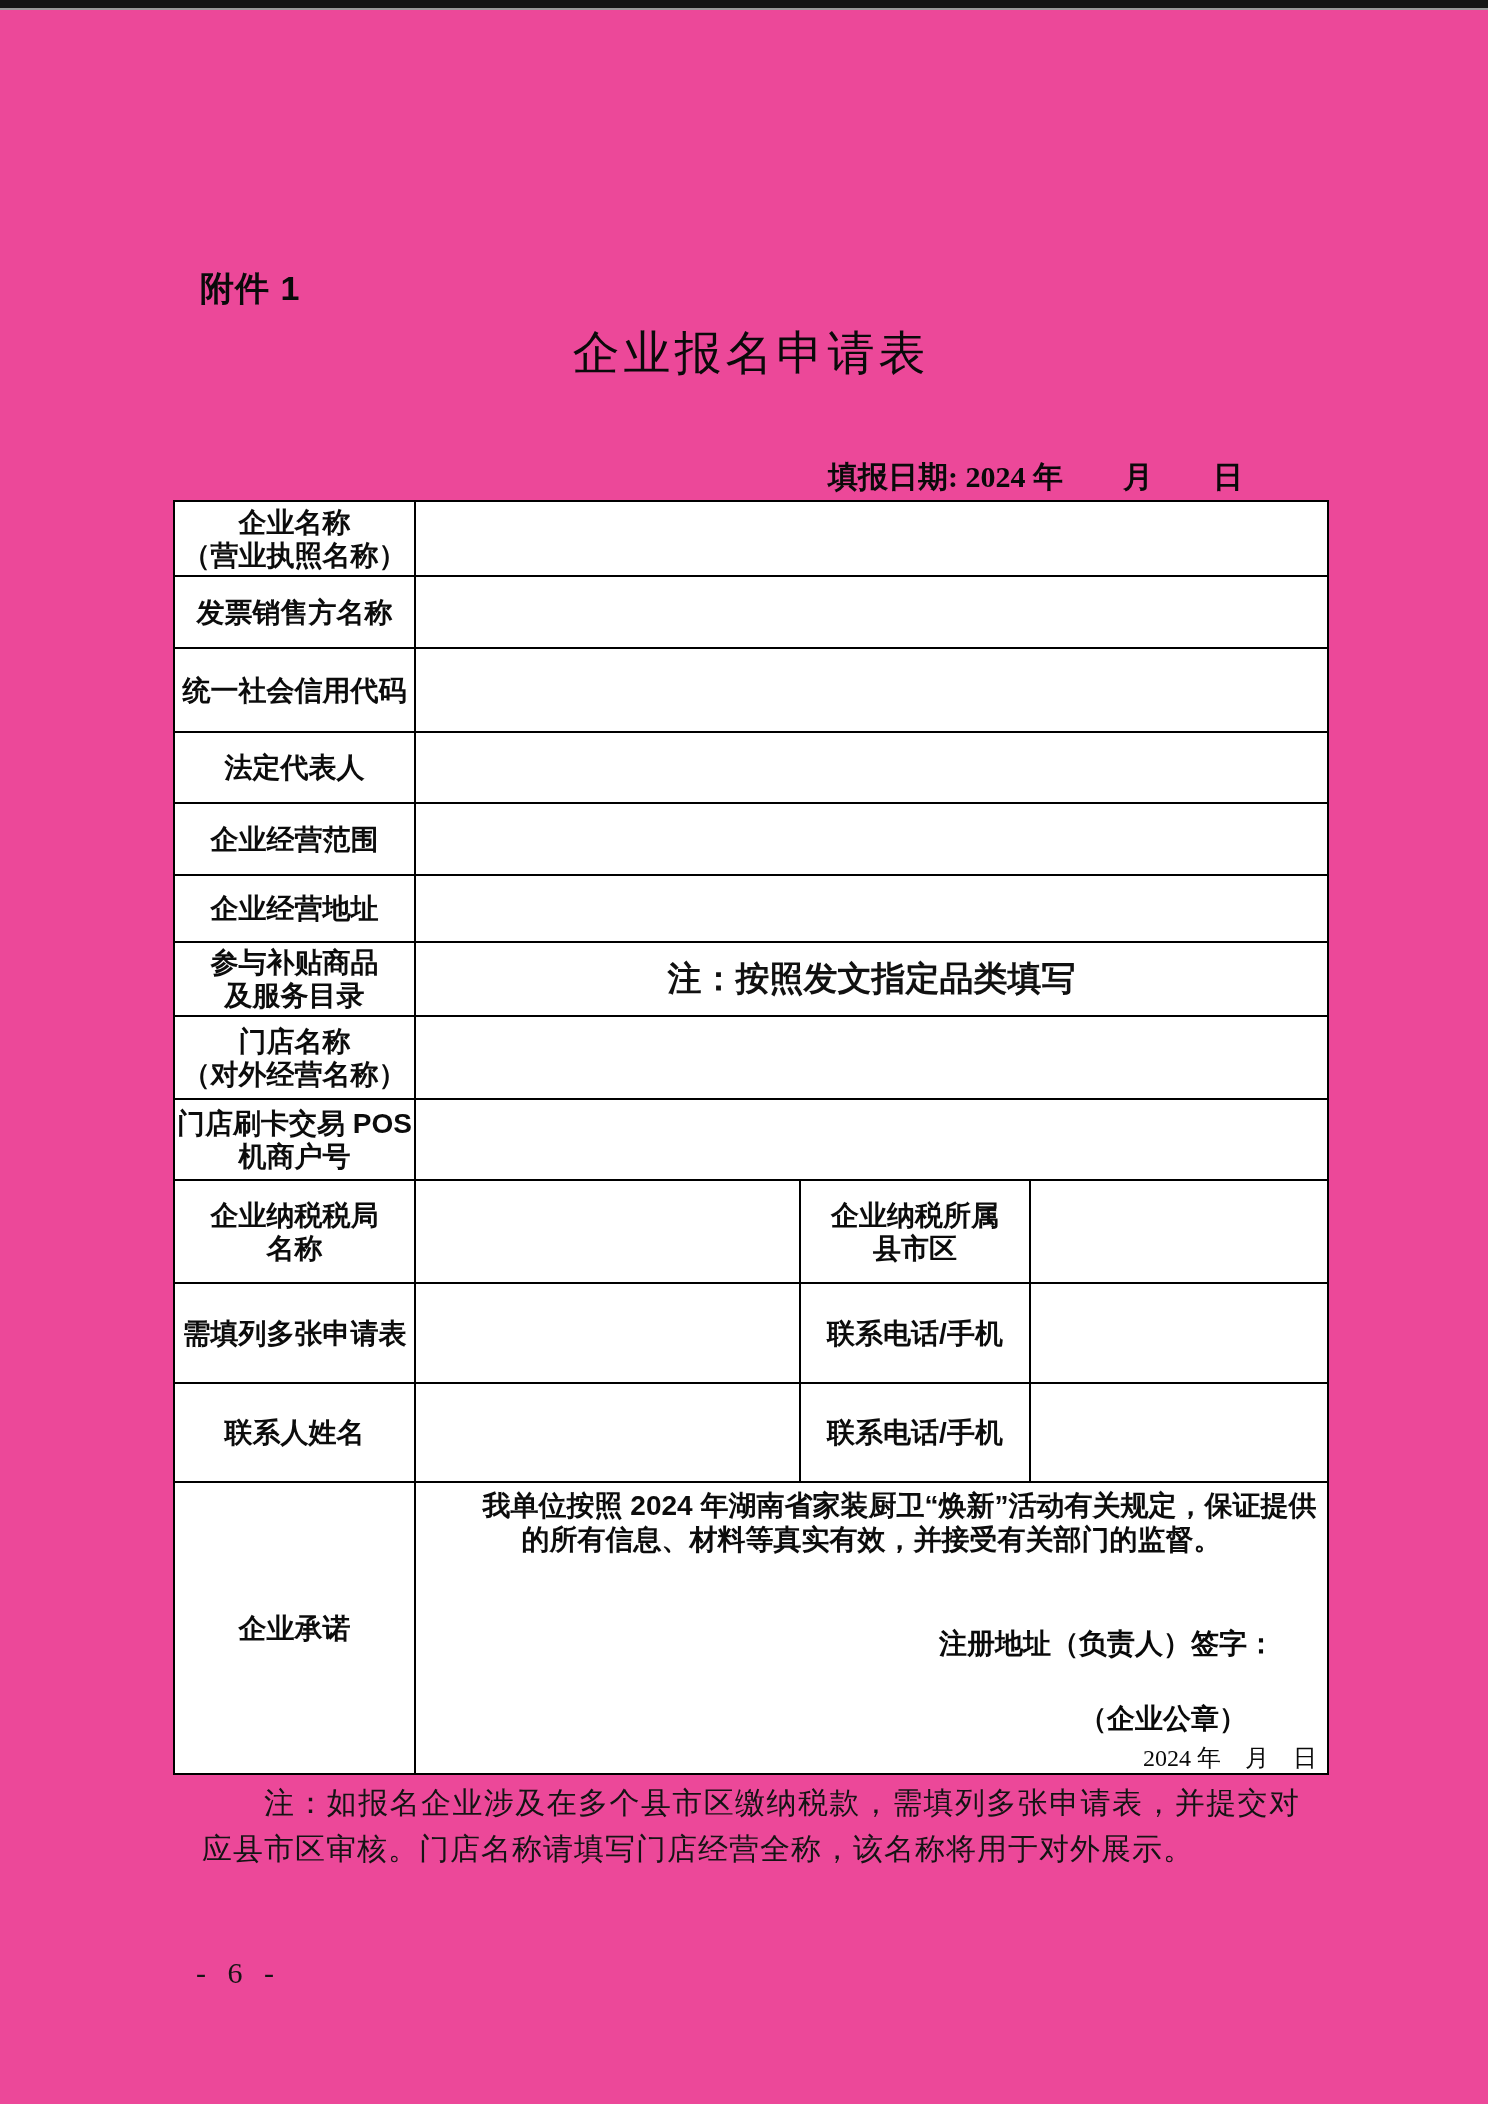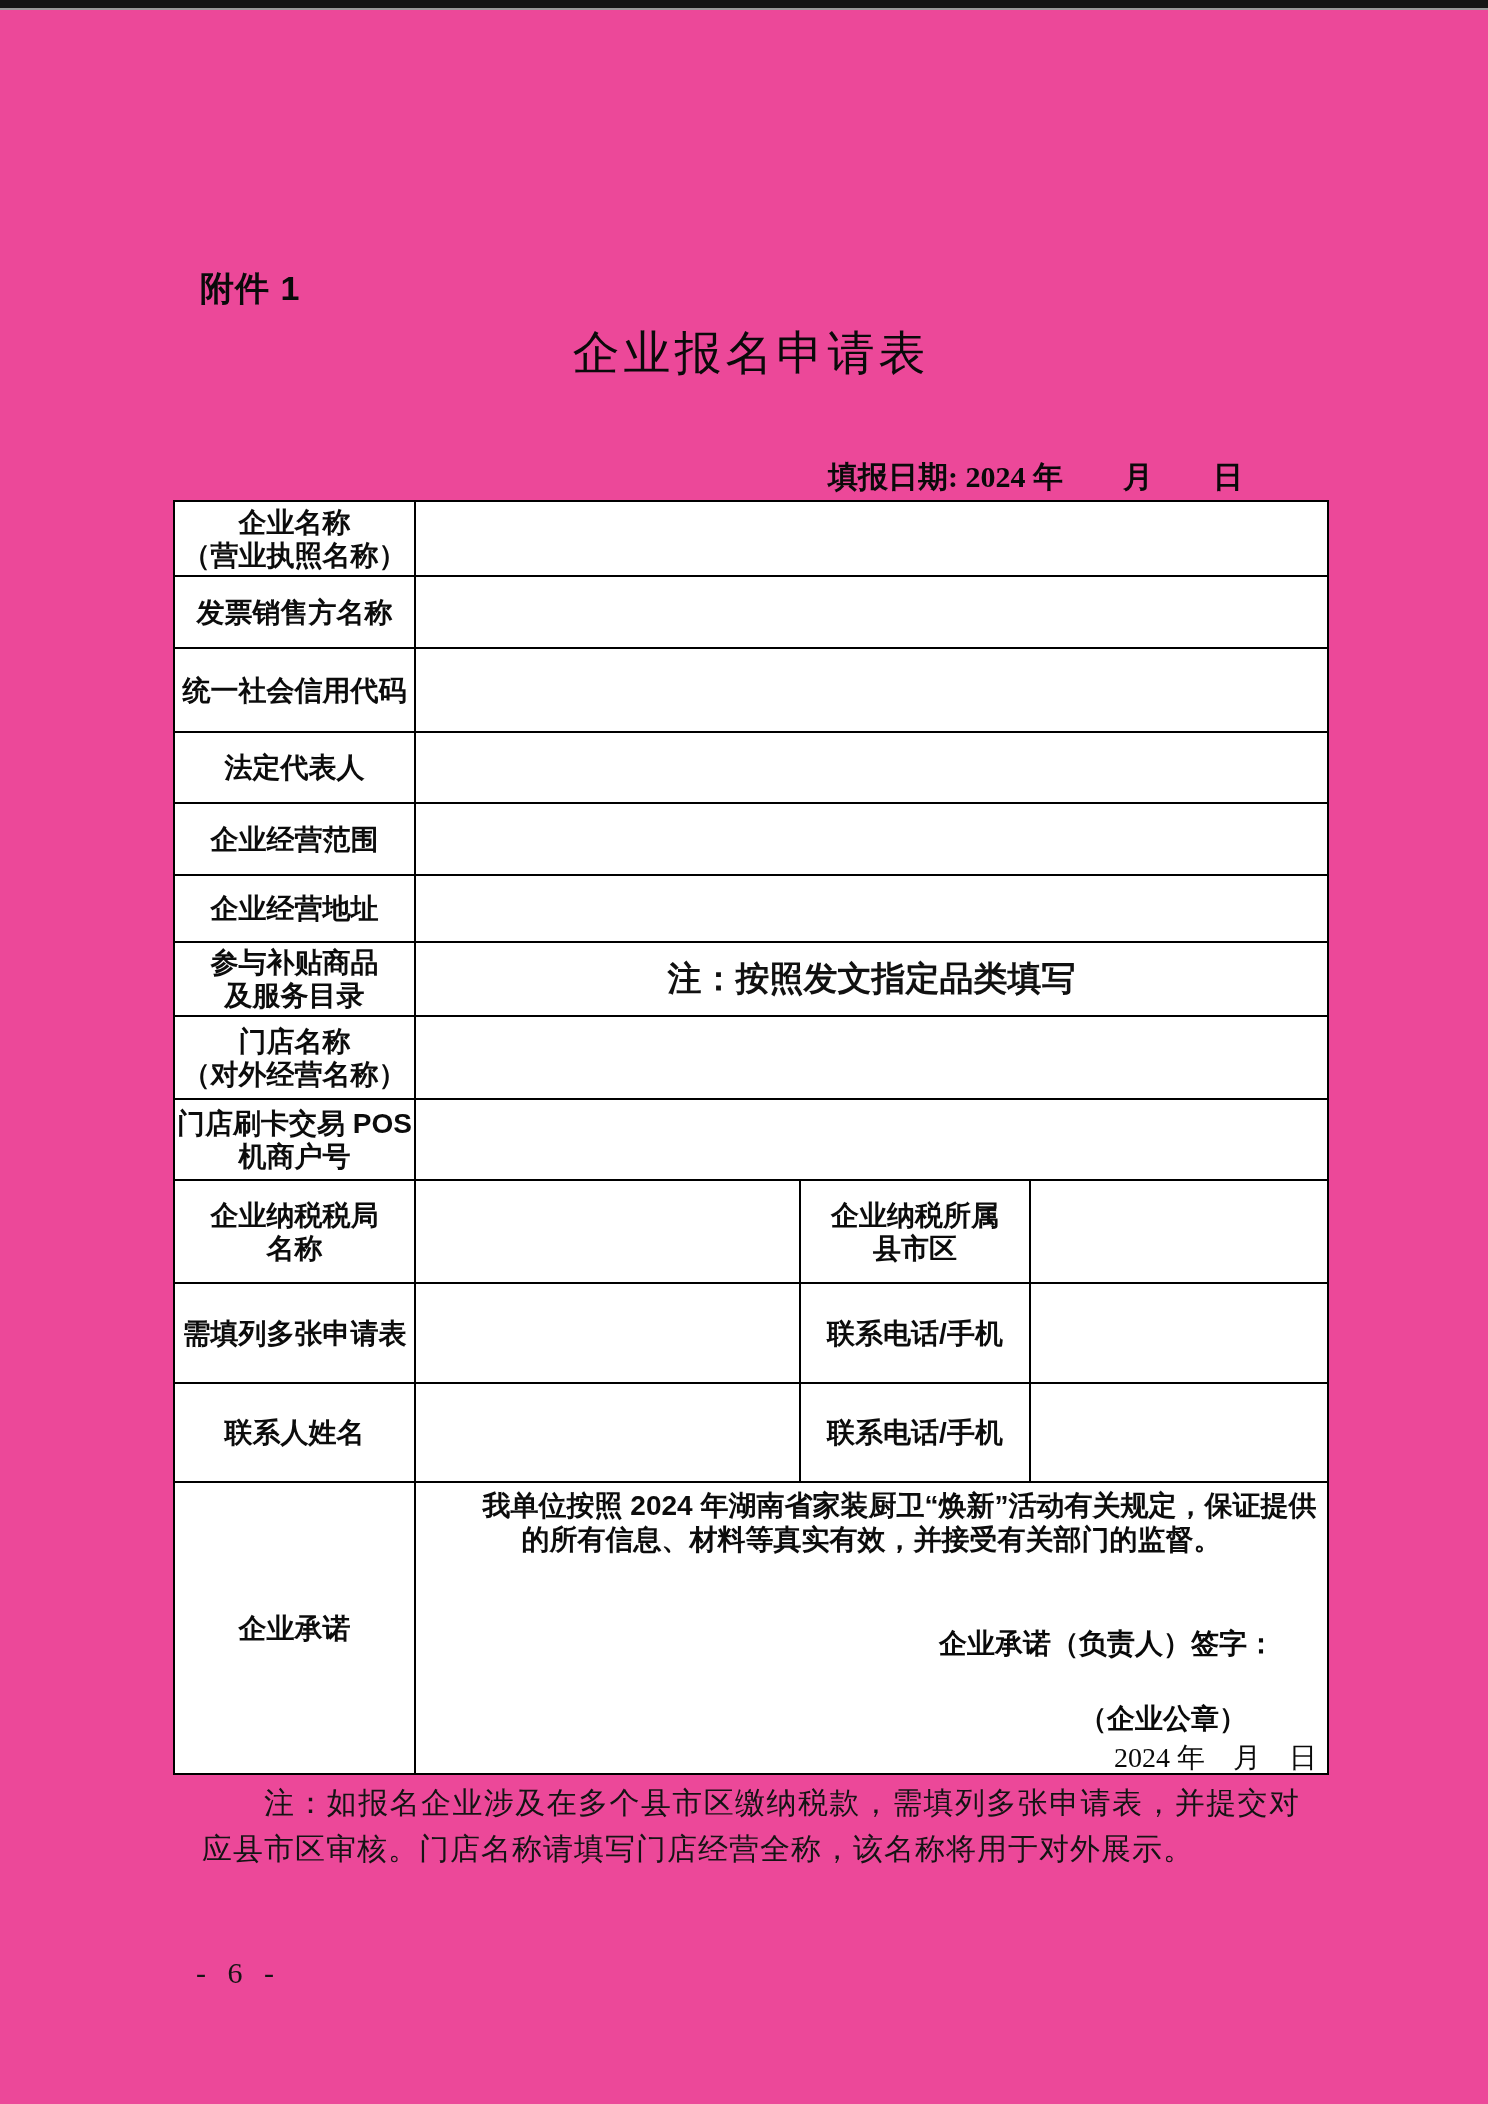--- a/index.html
+++ b/index.html
@@ -65,21 +65,21 @@
     margin-top:70px;text-align:right;padding-right:52px;
     font-weight:700;font-size:28px;line-height:33px;
   }
   .stamp-line{
     margin-top:42px;text-align:right;padding-right:80px;
     font-weight:700;font-size:28px;line-height:33px;
   }
   .promise-date{
     margin-top:8px;text-align:right;padding-right:10px;
     font-family:"Liberation Serif","DejaVu Serif",serif;
-    font-weight:400;font-size:28px;line-height:30px;
+    font-weight:400;font-size:24px;line-height:30px;
   }
   .footnote{
     position:absolute;left:202px;top:1780px;width:1098px;
     font-family:"Liberation Serif","DejaVu Serif",serif;
     font-size:30px;line-height:46px;letter-spacing:1px;
     text-align:justify;text-indent:62px;color:#141414;
   }
   .page-number{
     position:absolute;left:196px;top:1956px;
     font-family:"Liberation Serif","DejaVu Serif",serif;
@@ -164,21 +164,21 @@
       <tr>
         <td class="lbl" style="height:97px">联系人姓名</td>
         <td class="val"></td>
         <td class="lbl">联系电话/手机</td>
         <td class="val"></td>
       </tr>
       <tr>
         <td class="lbl" style="height:283px">企业承诺</td>
         <td class="promise-cell" colspan="3">
           <div class="promise-text">我单位按照 2024 年湖南省家装厨卫“焕新”活动有关规定，保证提供的所有信息、材料等真实有效，并接受有关部门的监督。</div>
-          <div class="sign-line">企业承诺（负责人）签字：</div>
+          <div class="sign-line">注册地址（负责人）签字：</div>
           <div class="stamp-line">（企业公章）</div>
           <div class="promise-date">2024 年　月　日</div>
         </td>
       </tr>
     </tbody>
   </table>
 
   <div class="footnote">注：如报名企业涉及在多个县市区缴纳税款，需填列多张申请表，并提交对应县市区审核。门店名称请填写门店经营全称，该名称将用于对外展示。</div>
 
   <div class="page-number">- 6 -</div>

